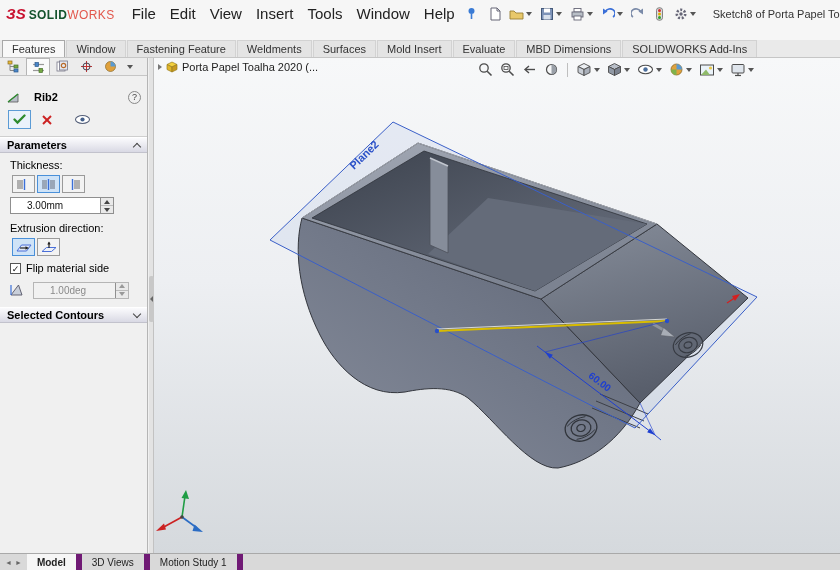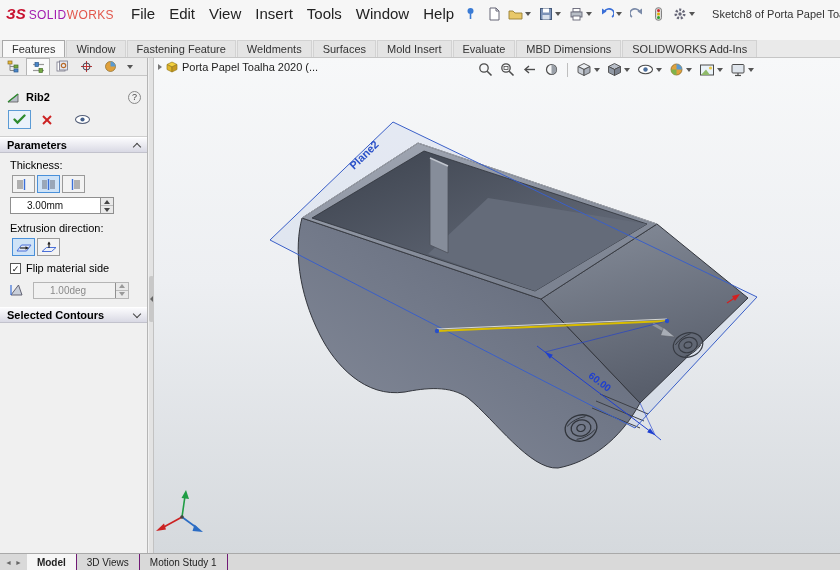--- a/index.html
+++ b/index.html
@@ -4,42 +4,42 @@
 <style>
   *{box-sizing:border-box;margin:0;padding:0}
   html,body{width:840px;height:570px;overflow:hidden;font-family:"Liberation Sans",sans-serif;background:#f0f0f0}
   #app{position:relative;width:744px;height:570px}
 
   
   #menubar{position:absolute;left:0;top:0;width:840px;height:40px;background:#f6f6f6}
   .mb-row{display:flex;align-items:center;height:24px;padding:3px 4px 0 6px}
   .logo{display:flex;align-items:baseline;margin-right:10px;cursor:default}
   .logo-ds{color:#c8102e;font-weight:bold;font-style:italic;font-size:15px;margin-right:3px}
-  .logo-solid{color:#a21caf;font-weight:normal;font-size:12px;letter-spacing:.4px}
+  .logo-solid{color:#14532d;font-weight:bold;font-size:12px;letter-spacing:.4px}
   .logo-works{color:#e2574c;font-size:12px;letter-spacing:.4px}
   .menus{display:flex;align-items:center}
   .menu-item{padding:2px 7px;font-size:15px;color:#222;cursor:default}
   .pinbox{margin:0 8px 0 4px;display:flex;align-items:center}
   .qtoolbar{display:flex;align-items:center;gap:2px}
   .tbtn{height:22px;padding:0 3px;display:flex;align-items:center;gap:2px;border-radius:2px}
   .caret{width:0;height:0;border-left:3px solid transparent;border-right:3px solid transparent;border-top:4px solid #555}
   .doc-title{margin-left:14px;font-size:11px;color:#333;white-space:nowrap}
 
   
   #ribbon-tabs{position:absolute;top:40px;left:0;width:840px;height:18px;background:#eaeaea;border-bottom:1px solid #c6c6c6;display:flex;align-items:flex-end;padding-left:2px}
   .rtab{font-size:11px;color:#333;padding:2px 9px;border:1px solid #d2d2d2;border-bottom:none;background:#e4e4e4;margin-right:1px;white-space:nowrap}
   .rtab.active{background:#f8f8f8;border-color:#a8a8a8;font-weight:normal}
 
   
   #left-panel{position:absolute;top:58px;left:0;width:148px;height:495px;background:#f0f0f0;border-right:1px solid #b5b5b5}
   .pm-tabs{height:18px;display:flex;align-items:stretch;background:#ececec;border-bottom:1px solid #c6c6c6;padding-left:2px}
   .pm-tab{width:24px;display:flex;align-items:center;justify-content:center}
   .pm-tab.active{background:#fafafa;border:1px solid #b5b5b5;border-bottom:none}
   .pm-tab-more{width:16px;display:flex;align-items:center;justify-content:center}
-  .pm-header{display:flex;align-items:center;gap:5px;padding:14px 6px 3px 6px}
+  .pm-header{display:flex;align-items:center;gap:13px;padding:14px 6px 3px 6px}
   .pm-title{font-weight:bold;font-size:11px;color:#000}
   .pm-help{margin-left:auto;width:13px;height:13px;border:1px solid #888;border-radius:50%;font-size:9px;color:#444;display:flex;align-items:center;justify-content:center}
   .pm-actions{display:flex;align-items:center;gap:7px;padding:3px 8px 7px 8px;border-bottom:1px solid #cfcfcf}
   .btn-ok{width:23px;height:19px;border:1px solid #5b9bd5;background:#eaf2fb;display:flex;align-items:center;justify-content:center}
   .btn-cancel{width:18px;height:19px;display:flex;align-items:center;justify-content:center}
   .btn-preview{width:22px;height:19px;margin-left:8px;display:flex;align-items:center;justify-content:center}
   .group-hdr{height:16px;background:linear-gradient(#fbfbfd,#d9d9e4);border-top:1px solid #fff;border-bottom:1px solid #c2c2cc;display:flex;align-items:center;padding:0 7px;font-size:11px;font-weight:bold;color:#000}
   .chev{width:6px;height:6px;border-right:1.4px solid #444;border-bottom:1.4px solid #444;margin-left:auto}
   .chev.up{transform:rotate(-135deg);margin-top:4px}
   .chev.down{transform:rotate(45deg);margin-top:-2px}
@@ -72,21 +72,21 @@
   #scene{position:absolute;left:0;top:0}
   .breadcrumb{position:absolute;top:3px;left:4px;display:flex;align-items:center;gap:4px;font-size:11px;color:#222}
   .bc-caret{width:0;height:0;border-top:3px solid transparent;border-bottom:3px solid transparent;border-left:4px solid #777}
   .hud{position:absolute;top:2px;left:322px;display:flex;align-items:center;gap:3px}
   .hicon{height:19px;padding:0 2px;display:flex;align-items:center;gap:2px;border-radius:2px}
   .hsep{width:1px;height:14px;background:#bfbfbf;margin:0 3px}
 
   
   #bottom-tabs{position:absolute;top:553px;left:0;width:840px;height:17px;background:#d9d9d9;border-top:1px solid #a9a9a9;display:flex;align-items:stretch;font-size:10px}
   .bt-arrows{display:flex;align-items:center;gap:3px;padding:0 5px;color:#666;font-size:7px}
-  .btab{padding:0 10px;display:flex;align-items:center;border-right:1px solid #701a75;color:#222;white-space:nowrap}
+  .btab{padding:0 10px;display:flex;align-items:center;border-right:6px solid #701a75;color:#222;white-space:nowrap}
   .btab.active{background:#f6f6f6;font-weight:bold}
 </style>
 </head>
 <body>
 
 <div id="app">
 
   <div id="menubar">
     <div class="mb-row">
       <div class="logo">

